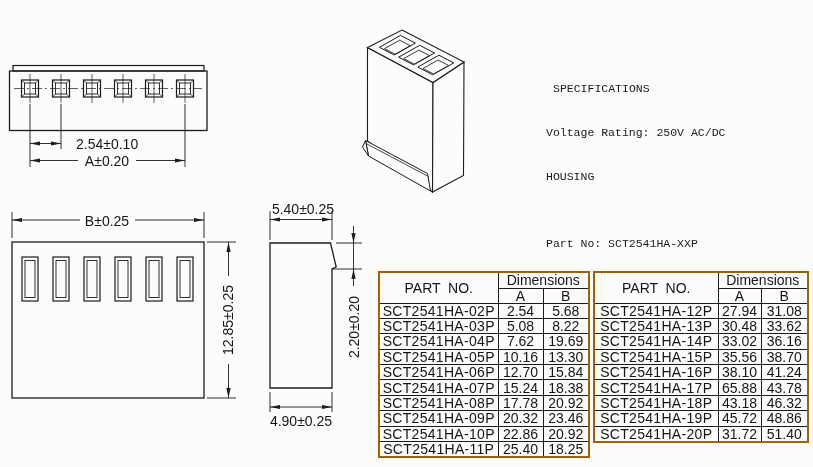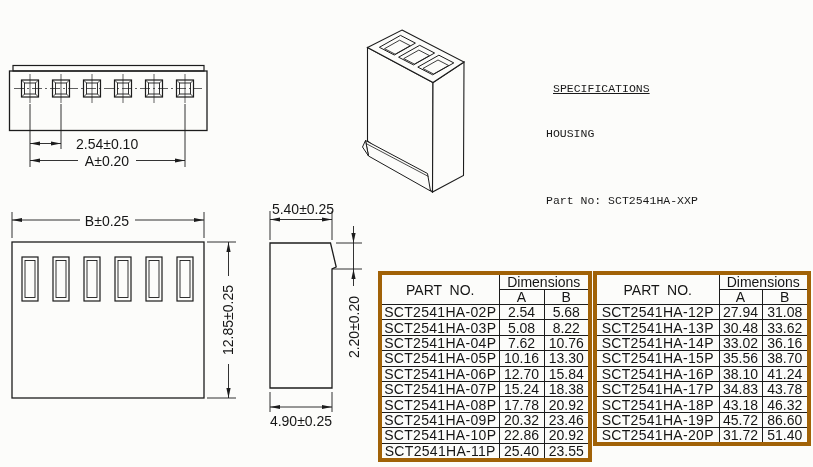--- a/index.html
+++ b/index.html
@@ -12,27 +12,27 @@
     font-family:"Liberation Sans", sans-serif;
     font-size:14px;fill:#161616;
   }
   
   .specs{
     position:absolute;left:546px;top:53px;width:268px;
     font-family:"Liberation Mono","DejaVu Sans Mono",monospace;
     font-size:11.5px;line-height:14.3px;color:#1a1a1a;
     white-space:pre;
   }
-  .specs .title{padding-left:7px;margin-bottom:2px;text-decoration:underline;}
+  .specs .title{padding-left:7px;margin-bottom:2px;}
   .specs .housing-title{margin-top:1px;}
   .housing-lines{line-height:12.4px;}
   
   .ptable{
     position:absolute;border-collapse:collapse;table-layout:fixed;
-    border:4px solid #a16207;background:transparent;
+    border:2px solid #a16207;background:transparent;
   }
   .ptable td{
     border:1px solid #1b1b1b;padding:0;text-align:center;
     font-family:"Liberation Sans", sans-serif;
     font-size:14px;line-height:14px;color:#151515;white-space:pre;
     overflow:hidden;
   }
   .ptable tr.h1{height:16px;}
   .ptable tr.h2{height:13px;}
   .ptable tbody tr{height:15.4px;}
@@ -161,20 +161,21 @@
       <polygon points="332,407 322,404.9 322,409.1"></polygon>
     </g>
     <text x="303" y="214" text-anchor="middle">5.40±0.25</text>
     <text transform="translate(359,327) rotate(-90)" text-anchor="middle">2.20±0.20</text>
     <text x="301" y="426" text-anchor="middle">4.90±0.25</text>
   </g>
 </svg>
 
 <div class="specs">
   <div class="title">SPECIFICATIONS</div>
+  <div>Voltage Rating: 250V AC/DC</div>
   <div class="housing-title">HOUSING</div>
   <div class="housing-lines">
     <div>Part No: SCT2541HA-XXP</div>
     
     
   </div>
 </div>
 
 <table class="ptable" style="left:378px;top:271px;width:210px;">
   <colgroup>
@@ -199,21 +200,21 @@
         <td>5.68</td>
       </tr>
       <tr>
         <td class="pn">SCT2541HA-03P</td>
         <td>5.08</td>
         <td>8.22</td>
       </tr>
       <tr>
         <td class="pn">SCT2541HA-04P</td>
         <td>7.62</td>
-        <td>10.76</td>
+        <td>19.69</td>
       </tr>
       <tr>
         <td class="pn">SCT2541HA-05P</td>
         <td>10.16</td>
         <td>13.30</td>
       </tr>
       <tr>
         <td class="pn">SCT2541HA-06P</td>
         <td>12.70</td>
         <td>15.84</td>
@@ -234,21 +235,21 @@
         <td>23.46</td>
       </tr>
       <tr>
         <td class="pn">SCT2541HA-10P</td>
         <td>22.86</td>
         <td>20.92</td>
       </tr>
       <tr>
         <td class="pn">SCT2541HA-11P</td>
         <td>25.40</td>
-        <td>23.55</td>
+        <td>18.25</td>
       </tr>
     </tbody>
 </table>
 
 <table class="ptable" style="left:593px;top:271px;width:214px;">
   <colgroup>
       <col style="width:124px">
       <col style="width:43px">
       <col style="width:47px">
     </colgroup>
@@ -283,32 +284,32 @@
         <td>35.56</td>
         <td>38.70</td>
       </tr>
       <tr>
         <td class="pn">SCT2541HA-16P</td>
         <td>38.10</td>
         <td>41.24</td>
       </tr>
       <tr>
         <td class="pn">SCT2541HA-17P</td>
-        <td>34.83</td>
+        <td>65.88</td>
         <td>43.78</td>
       </tr>
       <tr>
         <td class="pn">SCT2541HA-18P</td>
         <td>43.18</td>
         <td>46.32</td>
       </tr>
       <tr>
         <td class="pn">SCT2541HA-19P</td>
         <td>45.72</td>
-        <td>86.60</td>
+        <td>48.86</td>
       </tr>
       <tr>
         <td class="pn">SCT2541HA-20P</td>
         <td>31.72</td>
         <td>51.40</td>
       </tr>
     </tbody>
 </table>
 
 </body></html>

